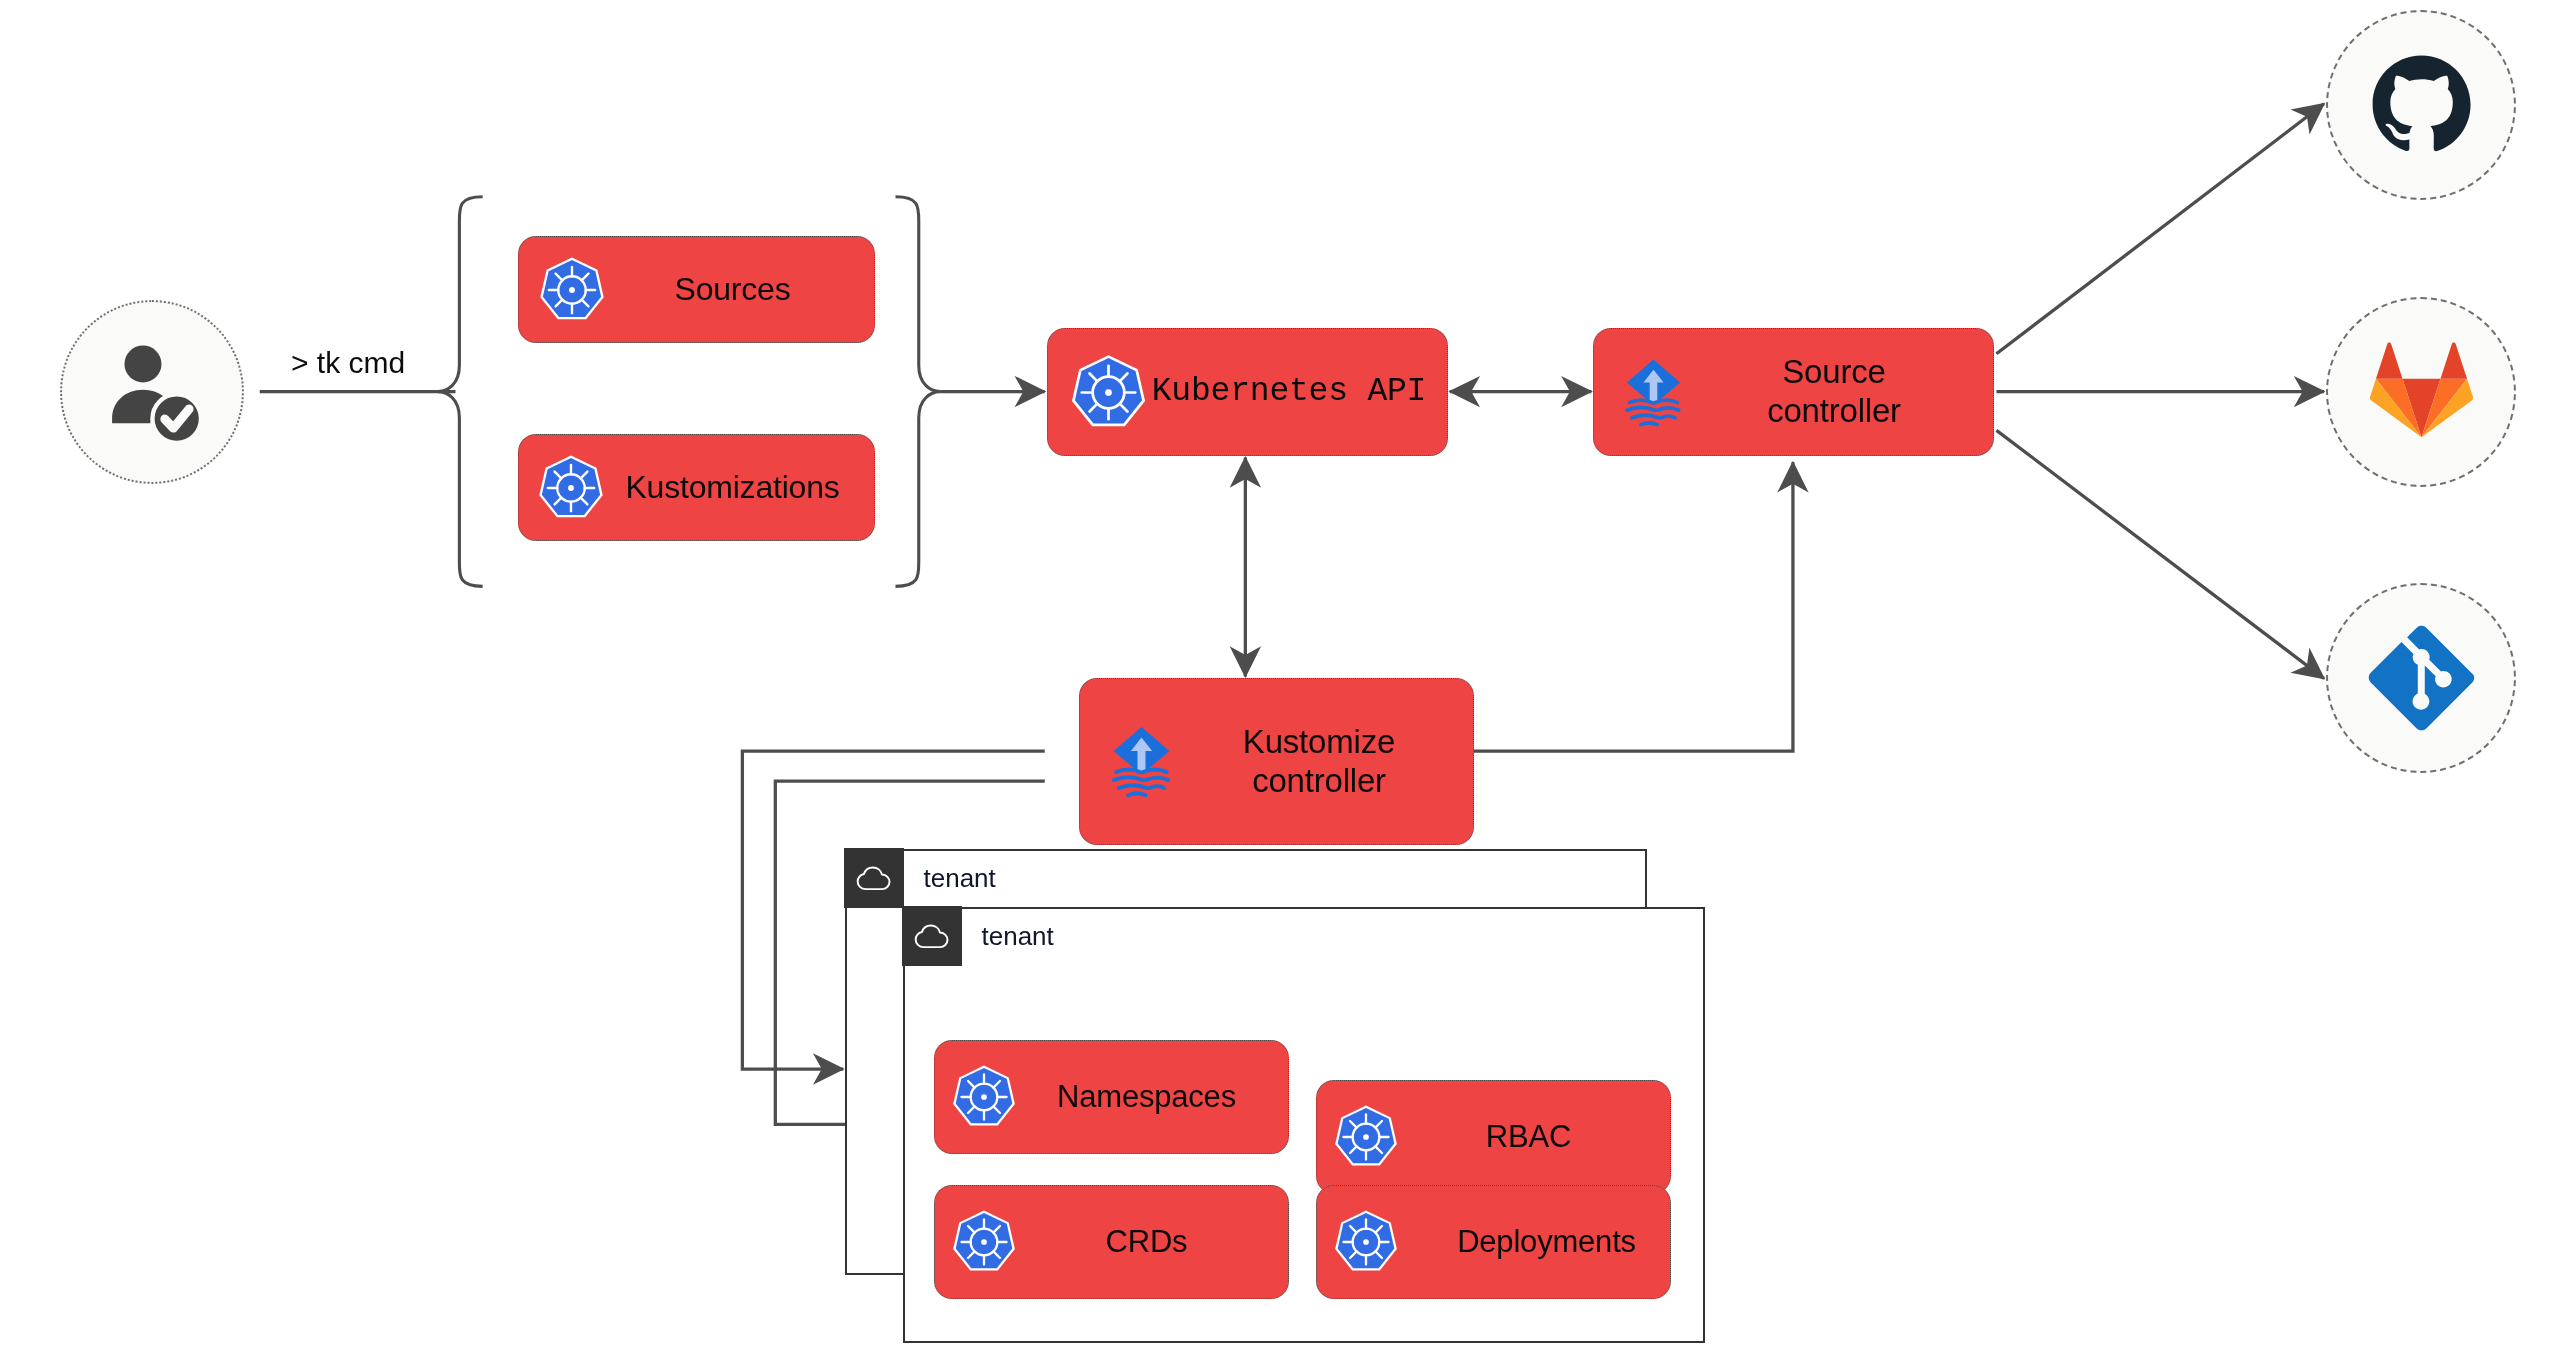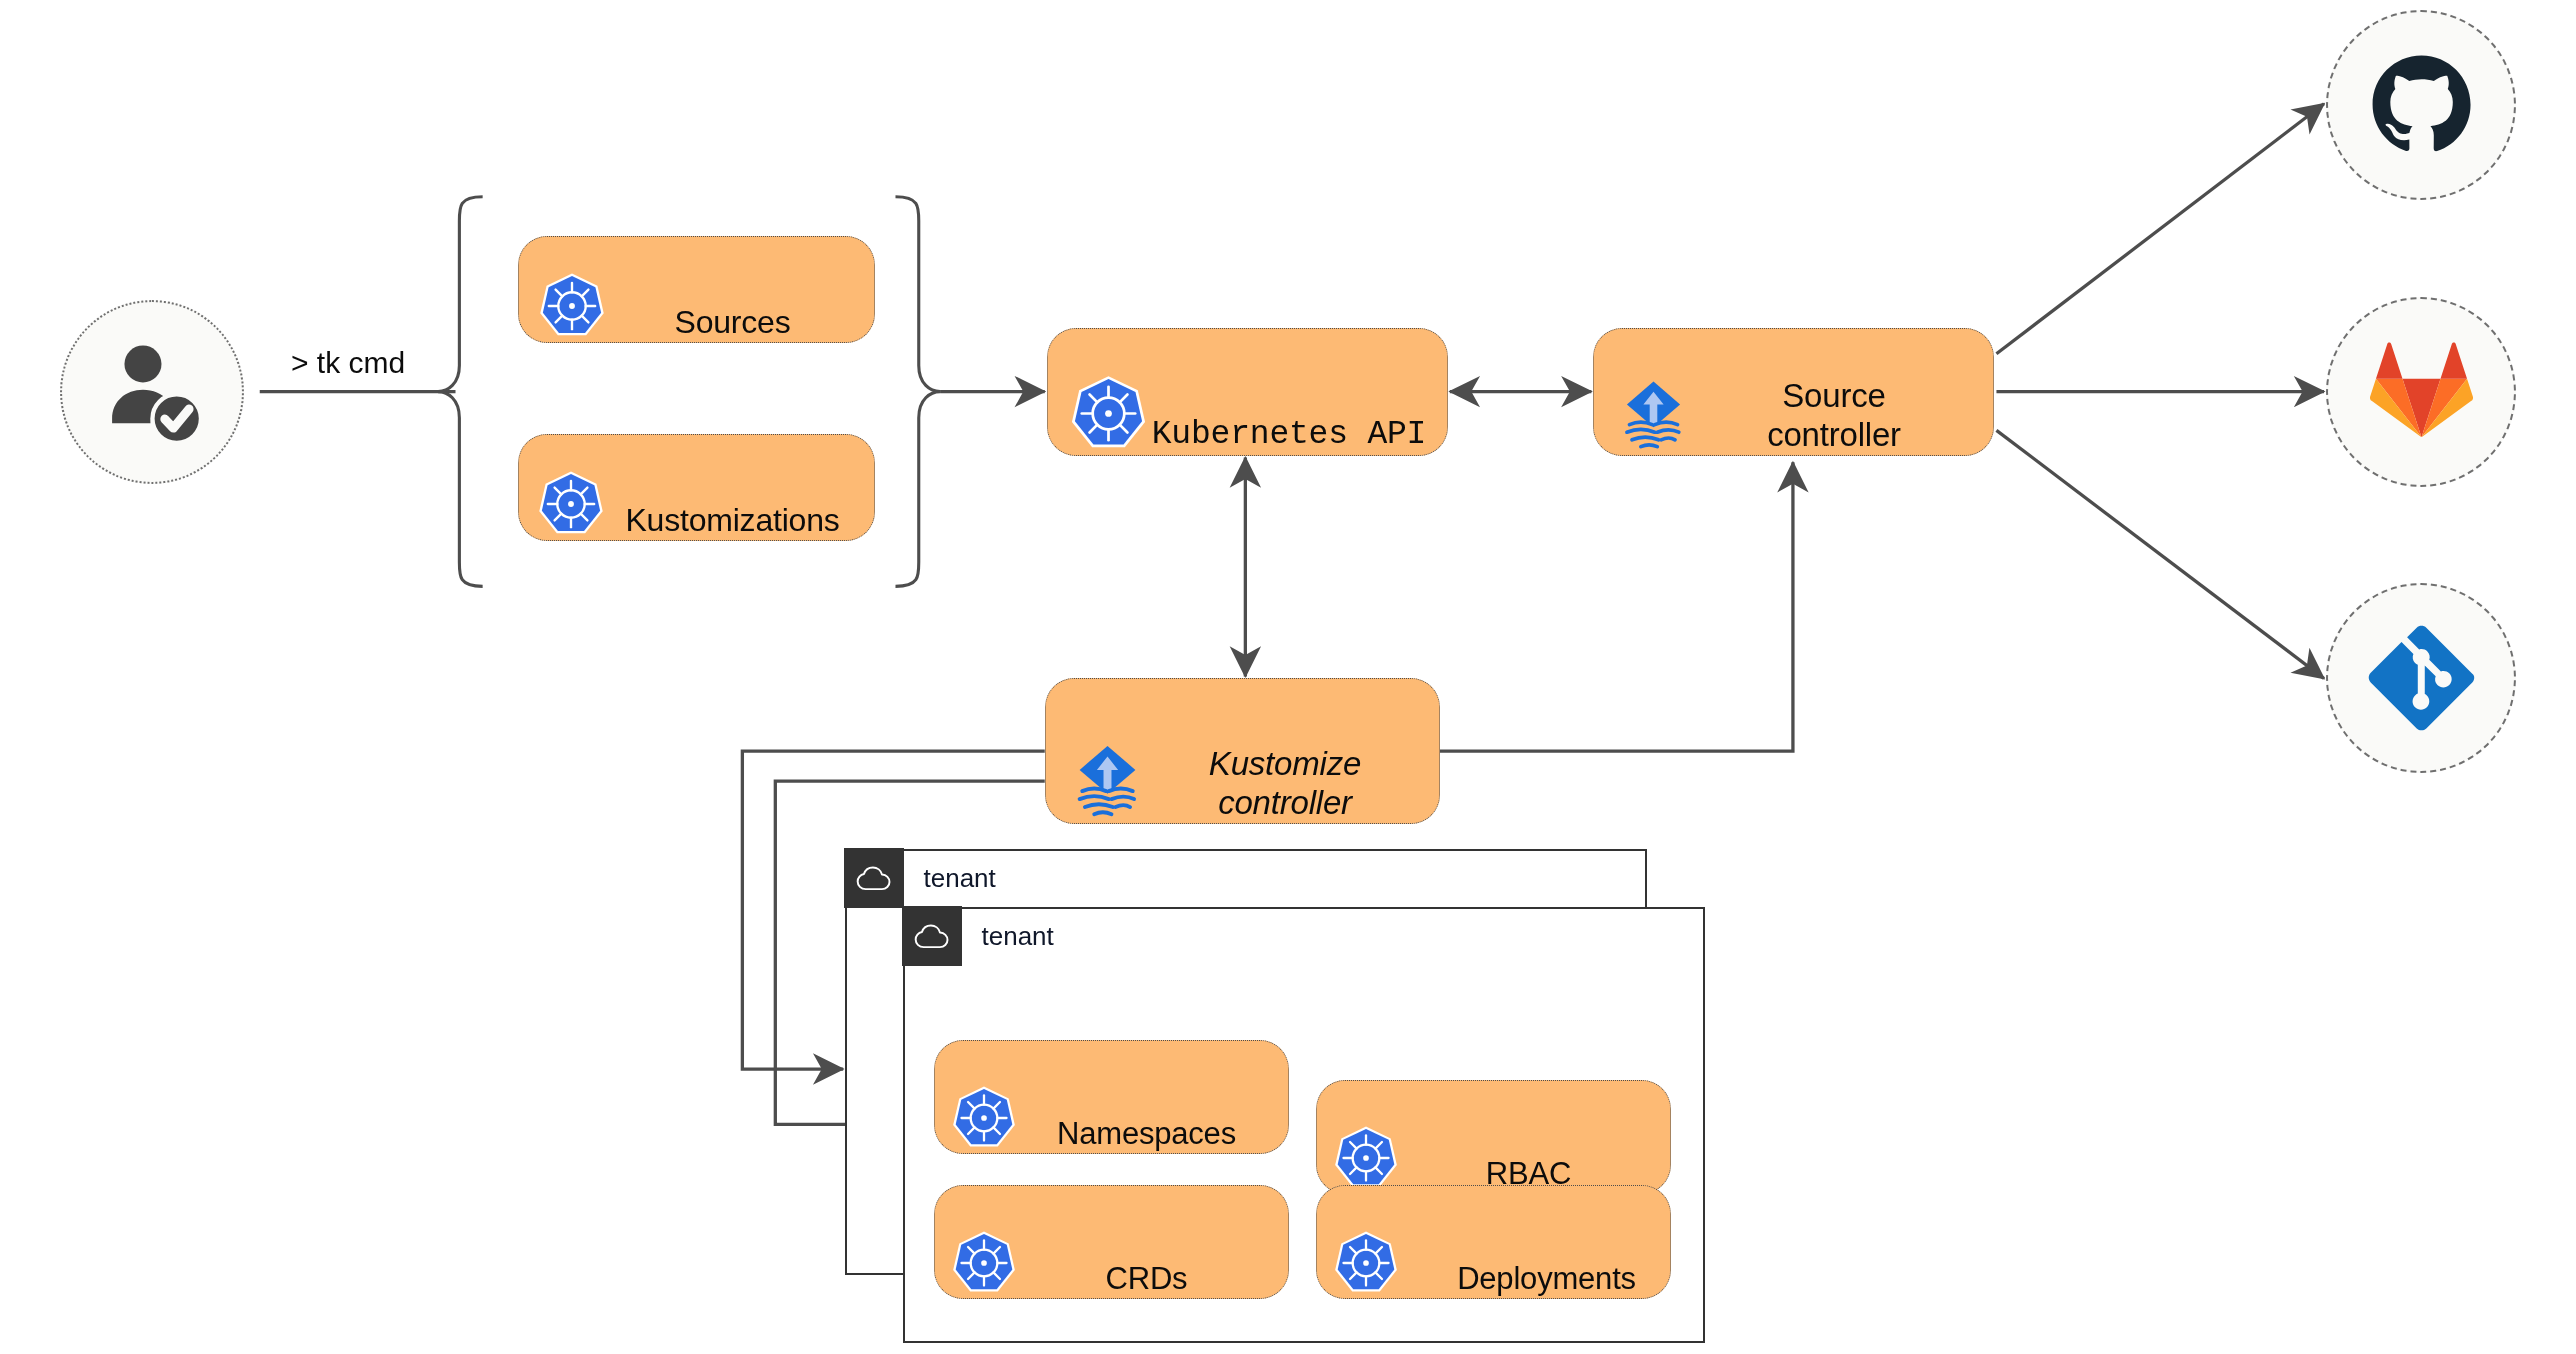--- a/index.html
+++ b/index.html
@@ -22,25 +22,25 @@
     top: 0;
     width: 2576px;
     height: 1355px;
     pointer-events: none;
   }
 
   
   .card {
     position: absolute;
     box-sizing: border-box;
-    background: #fdba74;
+    background: #ef4444;
     border: 1.9px dotted #4d4d4d;
-    border-radius: 29px;
-    display: flex;
-    align-items: flex-end;
+    border-radius: 18px;
+    display: flex;
+    align-items: center;
     justify-content: flex-start;
   }
   .card .icon-wrap {
     flex: 0 0 auto;
     display: flex;
     align-items: center;
     justify-content: center;
   }
   .card .card-label {
     flex: 1 1 auto;
@@ -243,21 +243,21 @@
           <path d="M15 52 C22 49.2, 29 49.2, 36 52"></path>
           <path d="M38 52 C42 50.2, 46 50.2, 49 52"></path>
           <path d="M22 57.4 C26 55.6, 31 55.6, 35 57.4"></path>
         </g>
       </svg>
     </span>
     <span class="card-label" style="font-size:33px;">Source
 controller</span>
   </div>
 
-  <div class="card" style="left:1045px; top:678px; width:395px; height:146px; padding:0 19.4px;font-style:italic;">
+  <div class="card" style="left:1079px; top:678px; width:395px; height:167px; padding:0 19.4px;">
     <span class="icon-wrap">
       <svg width="85" height="85" viewBox="0 0 64 64">
         <path d="M32 6 L53 24 L32 42 L11 24 Z" fill="#1A6FDB"></path>
         <path d="M32 14 L40 24 L35 24 L35 40 L29 40 L29 24 L24 24 Z" fill="#AEC7F2"></path>
         <g stroke="#1A6FDB" stroke-width="2.9" fill="none" stroke-linecap="round">
           <path d="M13 40 C19 37.4, 25 37.4, 31 40"></path>
           <path d="M33 40 C39 37.4, 45 37.4, 51 40"></path>
           <path d="M11 46 C18 43.2, 26 43.2, 33 46"></path>
           <path d="M35 46 C41 43.6, 47 43.6, 52 46"></path>
           <path d="M15 52 C22 49.2, 29 49.2, 36 52"></path>

